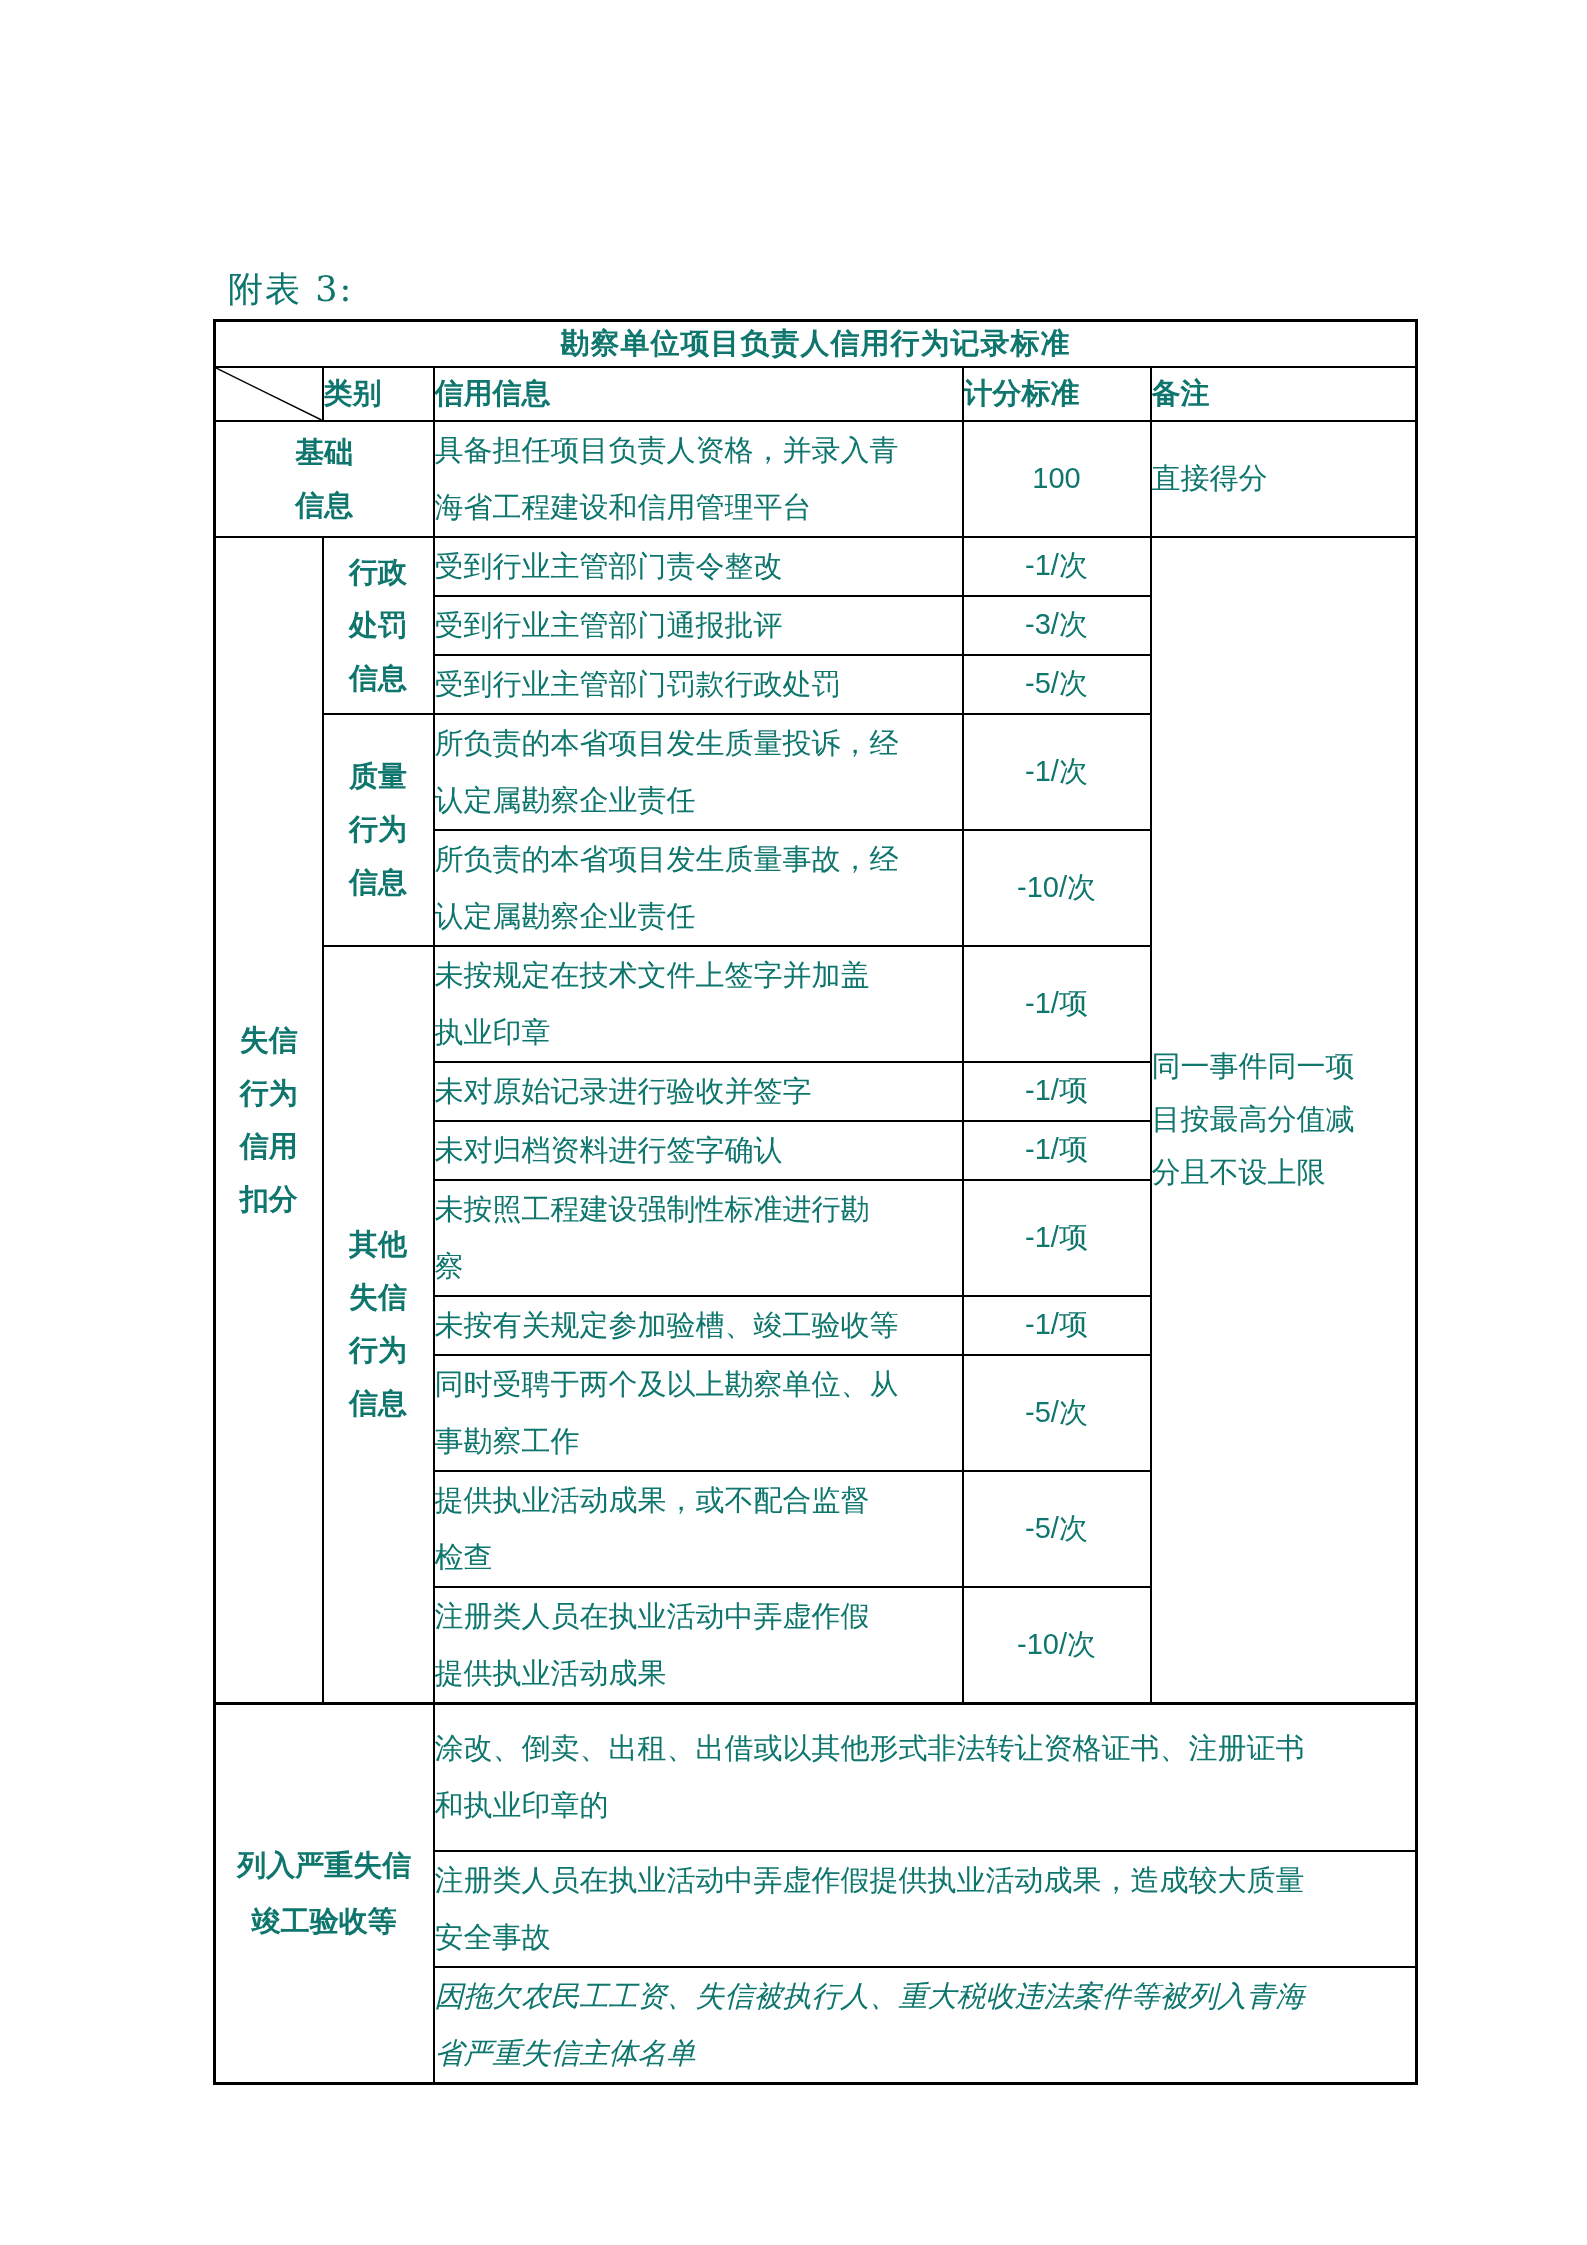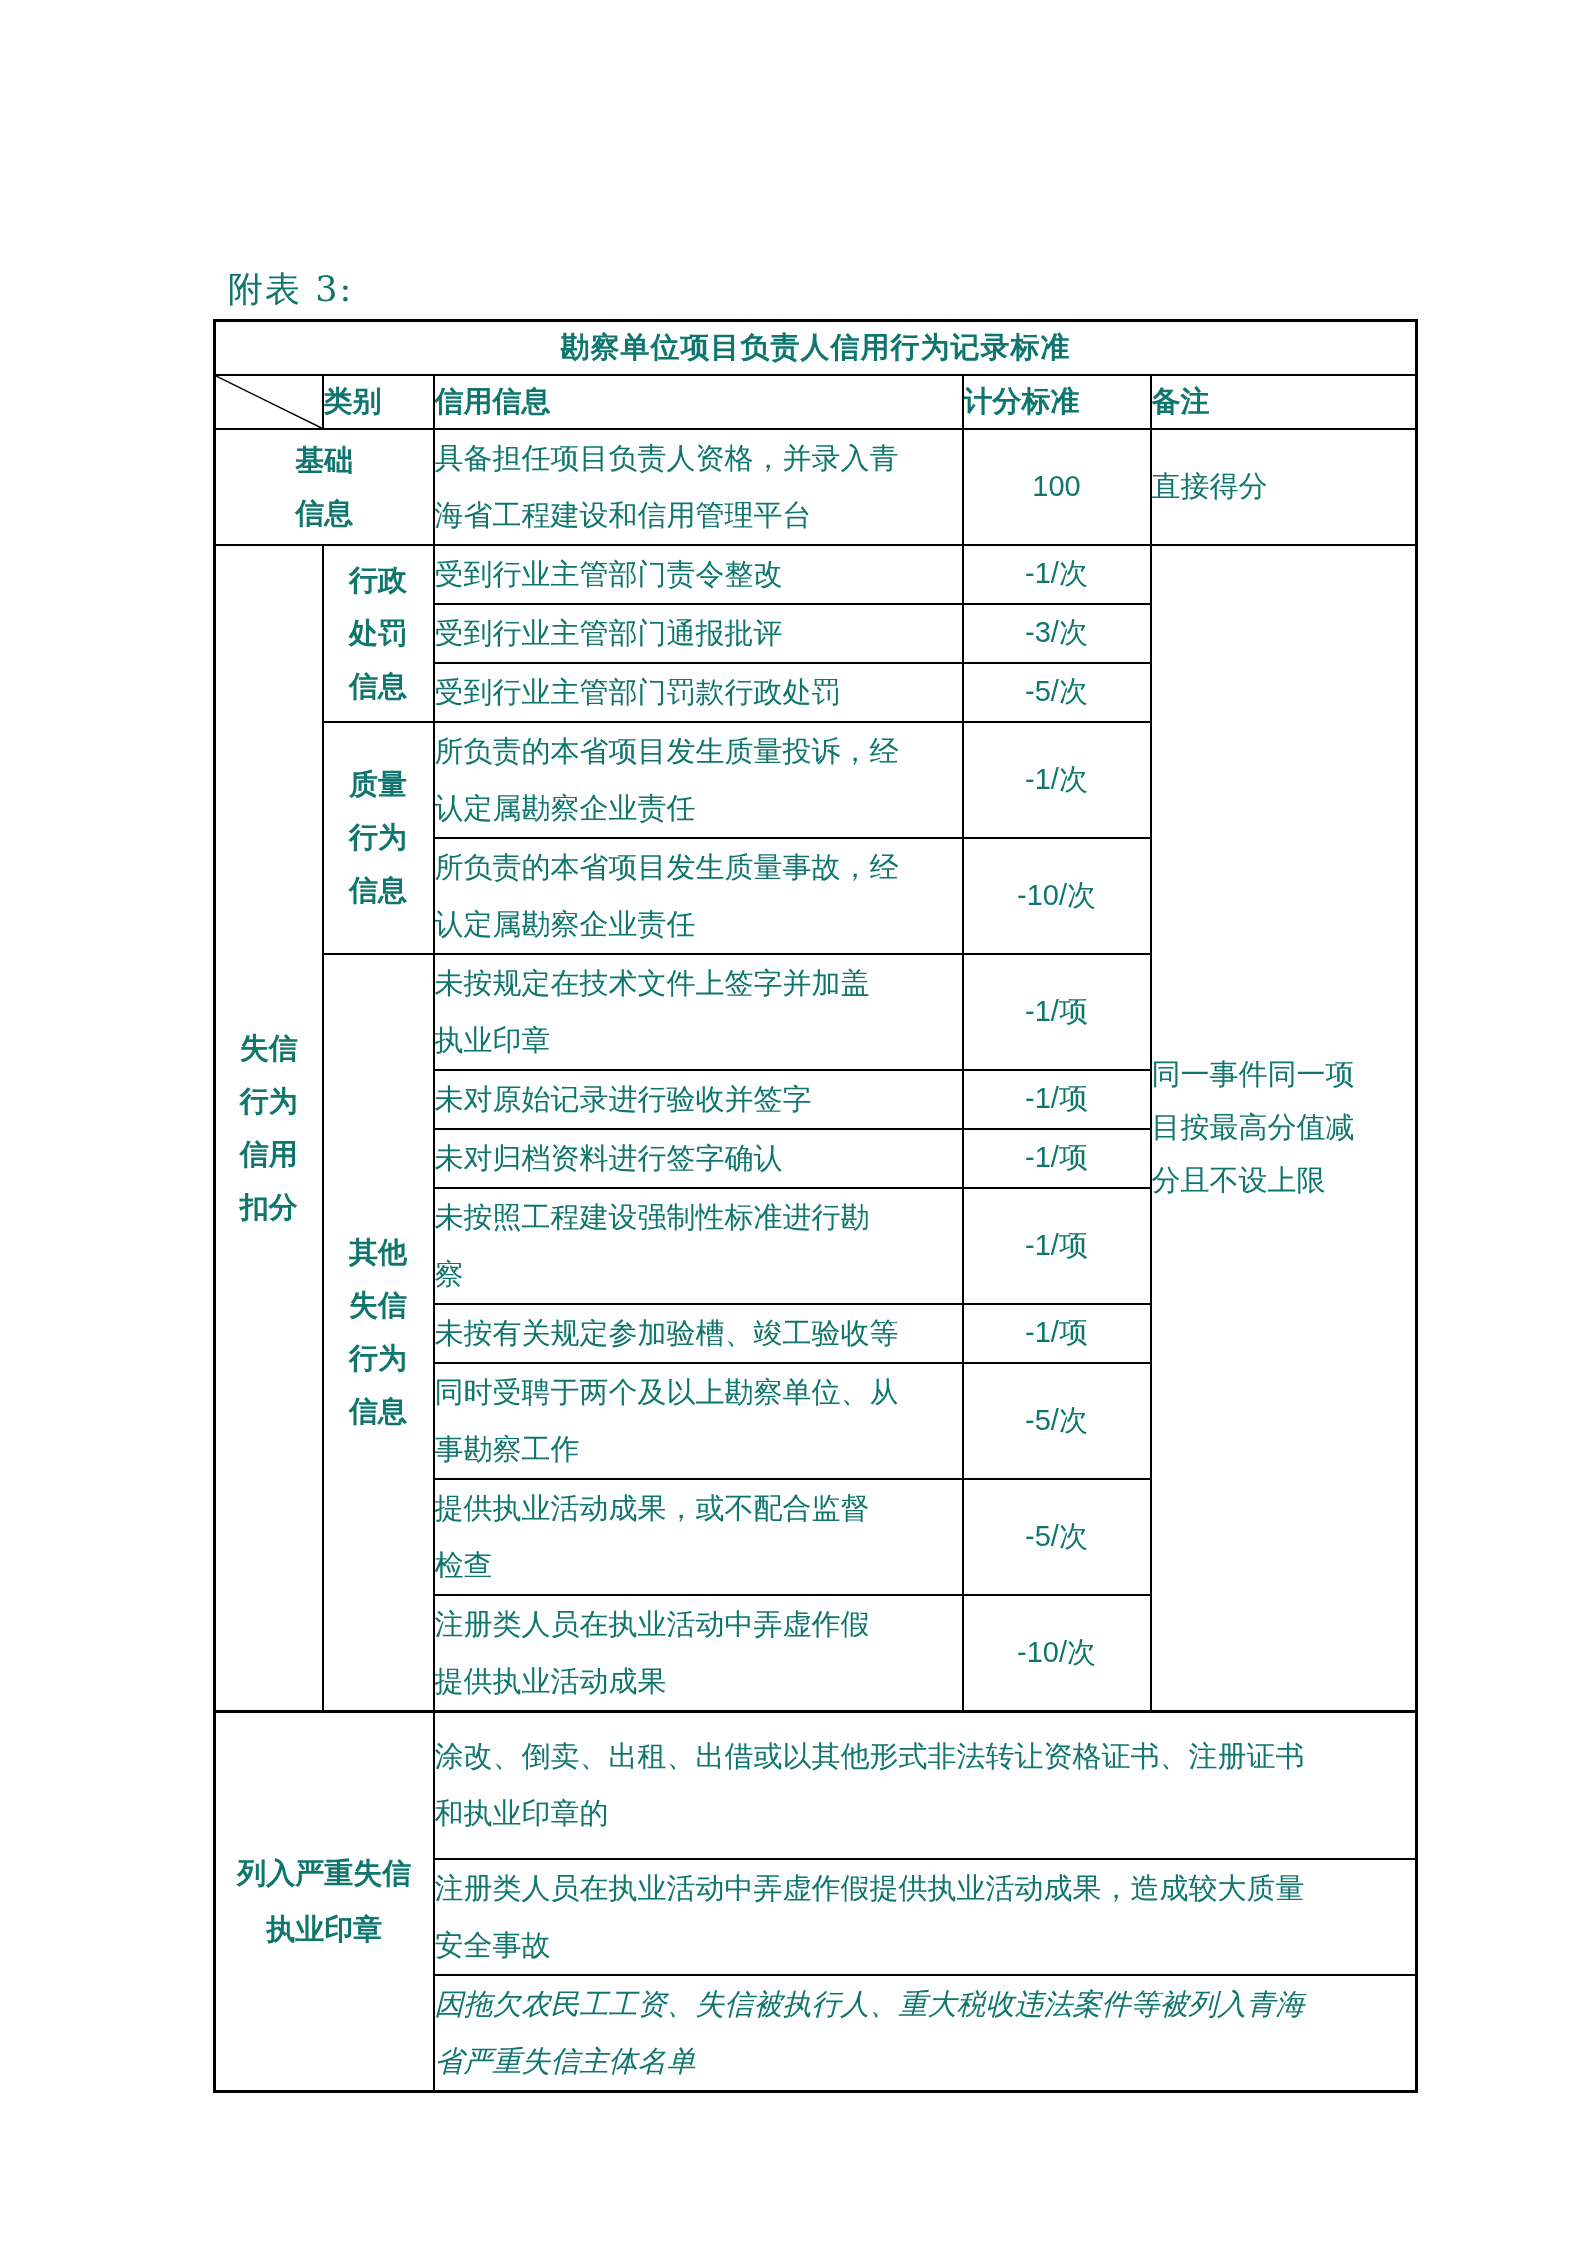--- a/index.html
+++ b/index.html
@@ -30,21 +30,21 @@
     table-layout: fixed;
     border: 3px solid #000;
   }
   table.credit td {
     border: 2px solid #000;
     vertical-align: middle;
     font-size: 29px;
     padding: 0;
     overflow: hidden;
   }
-  .rh-title  { height: 54px; }
+  .rh-title  { height: 46px; }
   .rh-header { height: 54px; }
   .rh-base   { height: 104px; }
   .rh-s      { height: 58px; }
   .rh-d      { height: 106px; }
   .rh-b1     { height: 148px; }
   .rh-b2     { height: 110px; }
   .rh-b3     { height: 108px; font-style: italic; }
 
   td.title-cell {
     font-size: 42px;
@@ -209,21 +209,21 @@
       <td class="score">-5/次</td>
     </tr>
     <tr class="rh-d">
       <td class="info">注册类人员在执业活动中弄虚作假
 提供执业活动成果</td>
       <td class="score">-10/次</td>
     </tr>
 
     <tr class="rh-b1">
       <td colspan="2" rowspan="3" class="cat cat-blacklist thick-top">列入严重失信
-执业印章</td>
+竣工验收等</td>
       <td colspan="3" class="info thick-top">涂改、倒卖、出租、出借或以其他形式非法转让资格证书、注册证书
 和执业印章的</td>
     </tr>
     <tr class="rh-b2">
       <td colspan="3" class="info">注册类人员在执业活动中弄虚作假提供执业活动成果，造成较大质量
 安全事故</td>
     </tr>
     <tr class="rh-b3">
       <td colspan="3" class="info">因拖欠农民工工资、失信被执行人、重大税收违法案件等被列入青海
 省严重失信主体名单</td>

